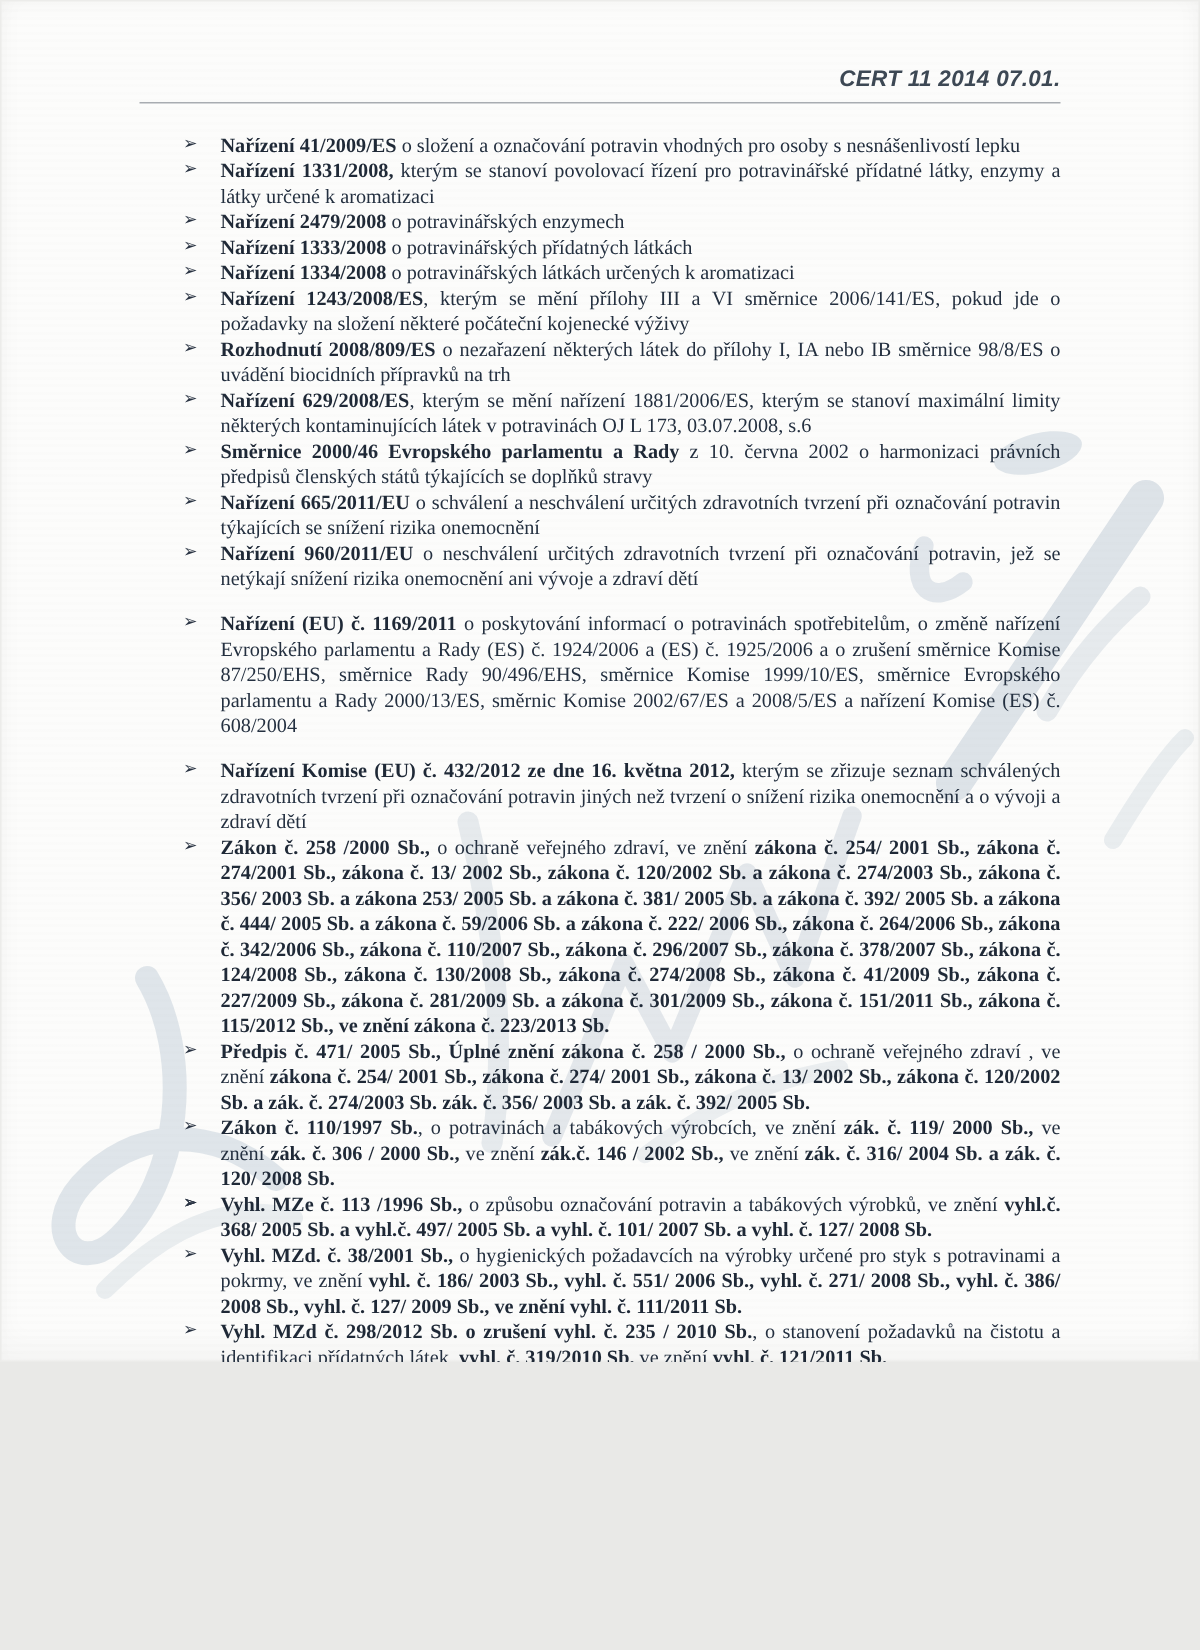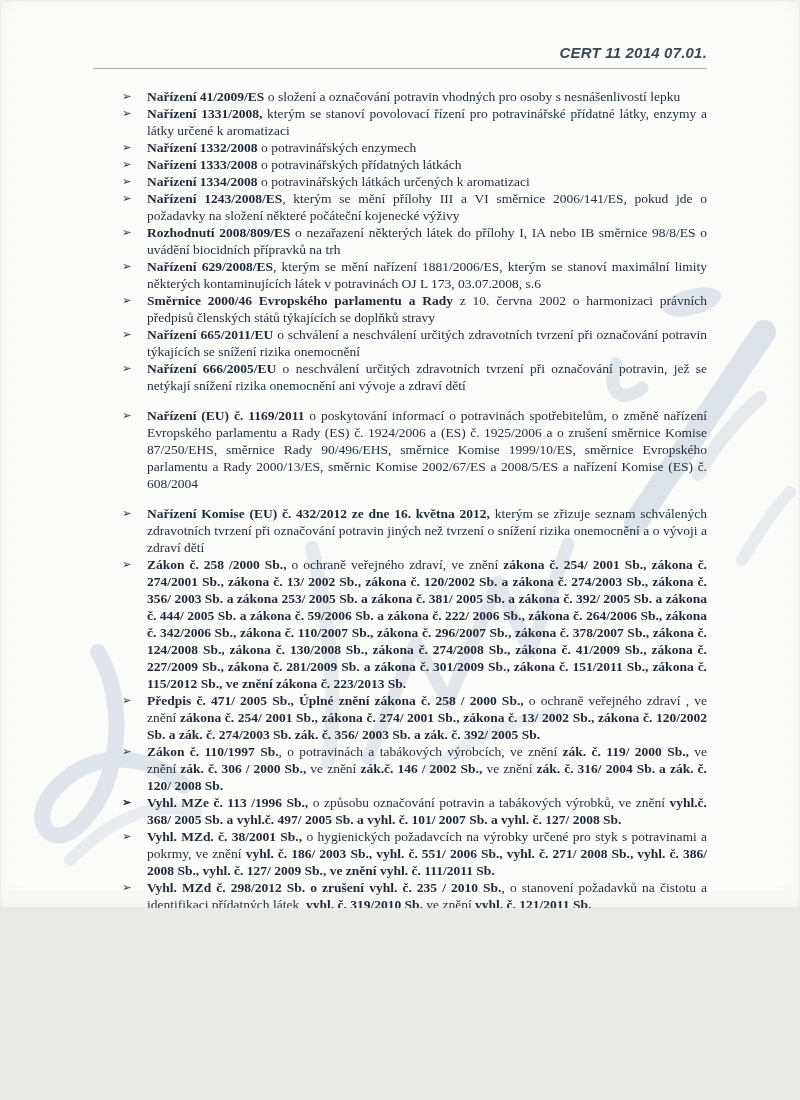--- a/index.html
+++ b/index.html
@@ -112,29 +112,29 @@
   <div class="scan-texture"></div>
 
   <div class="header">CERT 11 2014 07.01.</div>
 
   <div class="header-rule"></div>
 
   <div class="content">
 
   <div class="item"><span class="bullet">➢</span><span class="b">Nařízení 41/2009/ES</span><span> o složení a označování potravin vhodných pro osoby s nesnášenlivostí lepku</span></div>
       <div class="item"><span class="bullet">➢</span><span class="b">Nařízení 1331/2008,</span><span> kterým se stanoví povolovací řízení pro potravinářské přídatné látky, enzymy a látky určené k aromatizaci</span></div>
-      <div class="item"><span class="bullet">➢</span><span class="b">Nařízení 1332/2008</span><span> o potravinářských enzymech</span></div>
+      <div class="item"><span class="bullet">➢</span><span class="b">Nařízení 2479/2008</span><span> o potravinářských enzymech</span></div>
       <div class="item"><span class="bullet">➢</span><span class="b">Nařízení 1333/2008</span><span> o potravinářských přídatných látkách</span></div>
       <div class="item"><span class="bullet">➢</span><span class="b">Nařízení 1334/2008</span><span> o potravinářských látkách určených k aromatizaci</span></div>
       <div class="item"><span class="bullet">➢</span><span class="b">Nařízení 1243/2008/ES</span><span>, kterým se mění přílohy III a VI směrnice 2006/141/ES, pokud jde o požadavky na složení některé počáteční kojenecké výživy</span></div>
       <div class="item"><span class="bullet">➢</span><span class="b">Rozhodnutí 2008/809/ES</span><span> o nezařazení některých látek do přílohy I, IA nebo IB směrnice 98/8/ES o uvádění biocidních přípravků na trh</span></div>
       <div class="item"><span class="bullet">➢</span><span class="b">Nařízení 629/2008/ES</span><span>, kterým se mění nařízení 1881/2006/ES, kterým se stanoví maximální limity některých kontaminujících látek v potravinách  OJ L 173, 03.07.2008, s.6</span></div>
       <div class="item"><span class="bullet">➢</span><span class="b">Směrnice 2000/46 Evropského parlamentu a Rady</span><span> z 10. června 2002 o harmonizaci právních předpisů členských států týkajících se doplňků stravy</span></div>
       <div class="item"><span class="bullet">➢</span><span class="b">Nařízení 665/2011/EU</span><span> o schválení a neschválení určitých zdravotních tvrzení při označování potravin týkajících se snížení rizika onemocnění</span></div>
-      <div class="item"><span class="bullet">➢</span><span class="b">Nařízení 666/2005/EU</span><span> o neschválení určitých zdravotních tvrzení při označování potravin, jež se netýkají snížení rizika onemocnění ani vývoje a zdraví dětí</span></div>
+      <div class="item"><span class="bullet">➢</span><span class="b">Nařízení 960/2011/EU</span><span> o neschválení určitých zdravotních tvrzení při označování potravin, jež se netýkají snížení rizika onemocnění ani vývoje a zdraví dětí</span></div>
       <div class="item gap"><span class="bullet">➢</span><span class="b">Nařízení (EU) č. 1169/2011</span><span>  o poskytování informací o potravinách spotřebitelům, o změně nařízení Evropského parlamentu a Rady (ES) č. 1924/2006 a (ES) č. 1925/2006 a o zrušení směrnice Komise 87/250/EHS, směrnice Rady 90/496/EHS, směrnice Komise 1999/10/ES, směrnice Evropského parlamentu a Rady 2000/13/ES, směrnic Komise 2002/67/ES a 2008/5/ES a nařízení Komise (ES) č. 608/2004</span></div>
       <div class="item gap"><span class="bullet">➢</span><span class="b">Nařízení Komise (EU) č. 432/2012  ze dne 16. května 2012,</span><span> kterým se zřizuje seznam schválených zdravotních tvrzení při označování potravin jiných než tvrzení o snížení rizika onemocnění a o vývoji a zdraví dětí</span></div>
       <div class="item"><span class="bullet">➢</span><span class="b">Zákon č. 258 /2000 Sb.,</span><span> o ochraně veřejného zdraví, ve znění </span><span class="b">zákona č. 254/ 2001 Sb., zákona č. 274/2001 Sb., zákona č. 13/ 2002 Sb., zákona č. 120/2002 Sb. a zákona č. 274/2003 Sb., zákona č. 356/ 2003 Sb. a zákona 253/ 2005 Sb. a zákona č. 381/ 2005 Sb. a zákona č. 392/ 2005 Sb. a zákona č. 444/ 2005 Sb. a zákona č. 59/2006 Sb. a zákona č. 222/ 2006 Sb., zákona č. 264/2006 Sb., zákona č. 342/2006 Sb., zákona č. 110/2007 Sb., zákona č. 296/2007 Sb., zákona č. 378/2007 Sb., zákona č. 124/2008 Sb., zákona č. 130/2008 Sb., zákona č. 274/2008 Sb., zákona č. 41/2009 Sb., zákona č. 227/2009 Sb., zákona č. 281/2009 Sb. a zákona č. 301/2009 Sb., zákona č. 151/2011 Sb., zákona č. 115/2012 Sb., ve znění zákona č. 223/2013 Sb.</span></div>
       <div class="item"><span class="bullet">➢</span><span class="b">Předpis č. 471/ 2005 Sb., Úplné znění zákona č. 258 / 2000 Sb.,</span><span> o ochraně veřejného zdraví , ve znění </span><span class="b">zákona č. 254/ 2001 Sb., zákona č. 274/ 2001 Sb., zákona č. 13/ 2002 Sb., zákona č. 120/2002 Sb. a zák. č. 274/2003 Sb.  zák. č. 356/ 2003 Sb. a zák. č. 392/ 2005 Sb.</span></div>
       <div class="item"><span class="bullet">➢</span><span class="b">Zákon č. 110/1997 Sb.</span><span>, o potravinách a tabákových výrobcích, ve znění </span><span class="b">zák. č. 119/ 2000 Sb.,</span><span> ve znění </span><span class="b">zák. č. 306 / 2000 Sb.,</span><span> ve znění </span><span class="b">zák.č. 146 / 2002 Sb.,</span><span> ve znění </span><span class="b">zák. č. 316/ 2004 Sb. a zák. č. 120/ 2008 Sb.</span></div>
       <div class="item"><span class="bullet">➢</span></div>
       <div class="item"><span class="bullet">➢</span></div>
       <div class="item"><span class="bullet">➢</span><span class="b">Vyhl. MZe č. 113 /1996 Sb.,</span><span> o způsobu označování potravin a tabákových výrobků, ve znění </span><span class="b">vyhl.č. 368/ 2005 Sb. a vyhl.č. 497/ 2005 Sb. a vyhl. č. 101/ 2007 Sb. a vyhl. č. 127/ 2008 Sb.</span></div>
       <div class="item"><span class="bullet">➢</span><span class="b">Vyhl. MZd. č. 38/2001 Sb.,</span><span> o hygienických požadavcích na výrobky určené pro styk s potravinami a pokrmy, ve znění </span><span class="b">vyhl. č. 186/ 2003 Sb., vyhl. č. 551/ 2006 Sb., vyhl. č. 271/ 2008 Sb., vyhl. č. 386/ 2008 Sb., vyhl. č. 127/ 2009 Sb., ve znění vyhl. č. 111/2011 Sb.</span></div>
       <div class="item"><span class="bullet">➢</span><span class="b">Vyhl. MZd č. 298/2012 Sb. o zrušení vyhl. č. 235 / 2010 Sb.</span><span>, o stanovení požadavků na čistotu a identifikaci přídatných látek, </span><span class="b">vyhl. č.  319/2010 Sb.</span><span> ve znění </span><span class="b">vyhl. č. 121/2011 Sb.</span></div>

